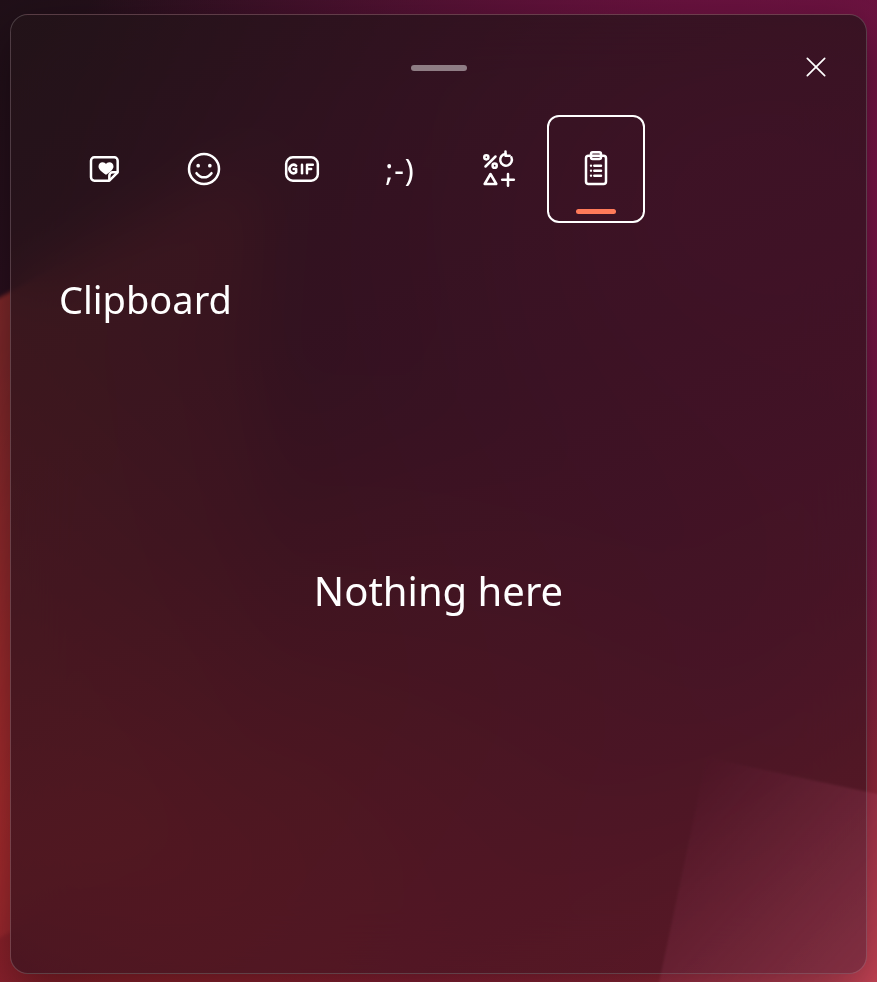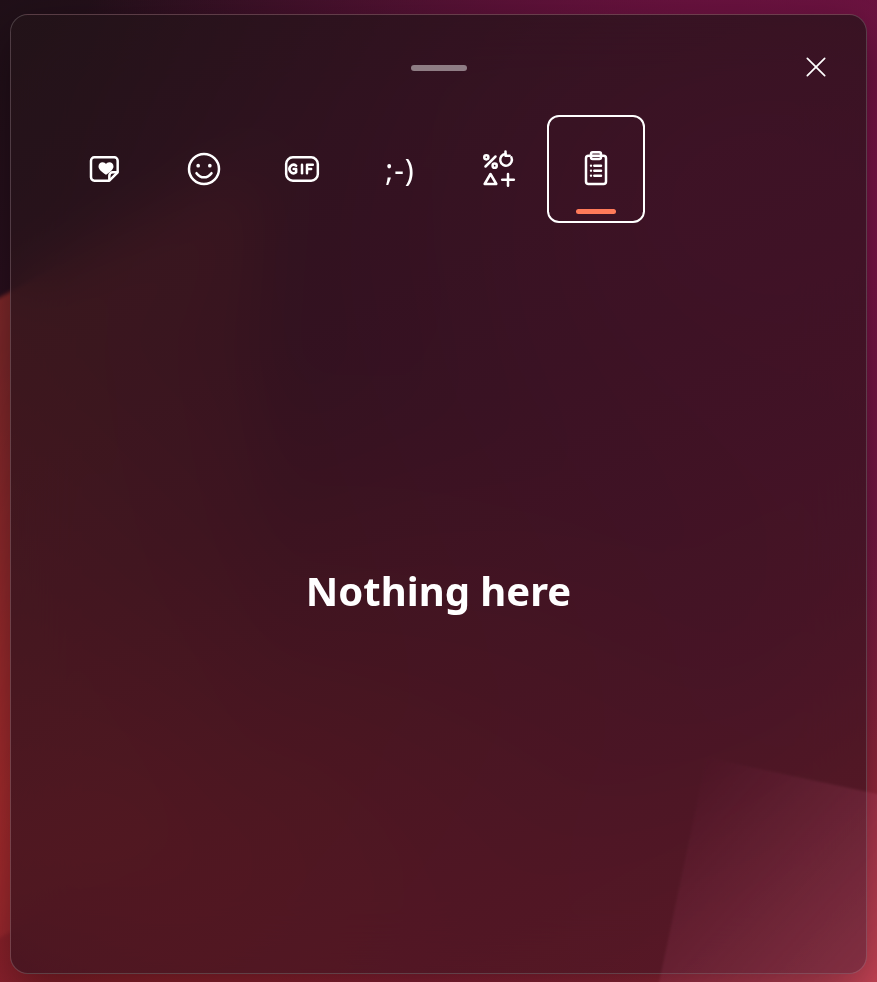--- a/index.html
+++ b/index.html
@@ -101,21 +101,21 @@
 
   .empty-state {
     position: absolute;
     top: 548px; left: 0; right: 0;
     text-align: center;
     color: #fff;
     padding: 0 80px;
   }
   .empty-state .headline {
     font-size: 40px;
-    font-weight: 700;
+    font-weight: 400;
     margin-bottom: 8px;
   }
   .empty-state .body {
     font-size: 30px;
     font-weight: 400;
     line-height: 1.32;
     color: rgba(255,255,255,0.95);
   }
 </style>
 </head>
@@ -189,18 +189,19 @@
         <circle cx="18" cy="26" r="1.4" fill="currentColor" stroke="none"></circle>
         <circle cx="18" cy="32" r="1.4" fill="currentColor" stroke="none"></circle>
         <line x1="22" y1="20" x2="30" y2="20"></line>
         <line x1="22" y1="26" x2="30" y2="26"></line>
         <line x1="22" y1="32" x2="30" y2="32"></line>
       </svg>
     </div>
 
   </div>
 
+  <div class="section-title">Clipboard</div>
 
   <div class="empty-state">
     <div class="headline">Nothing here</div>
   </div>
 
 </div>
 
 </body></html>

